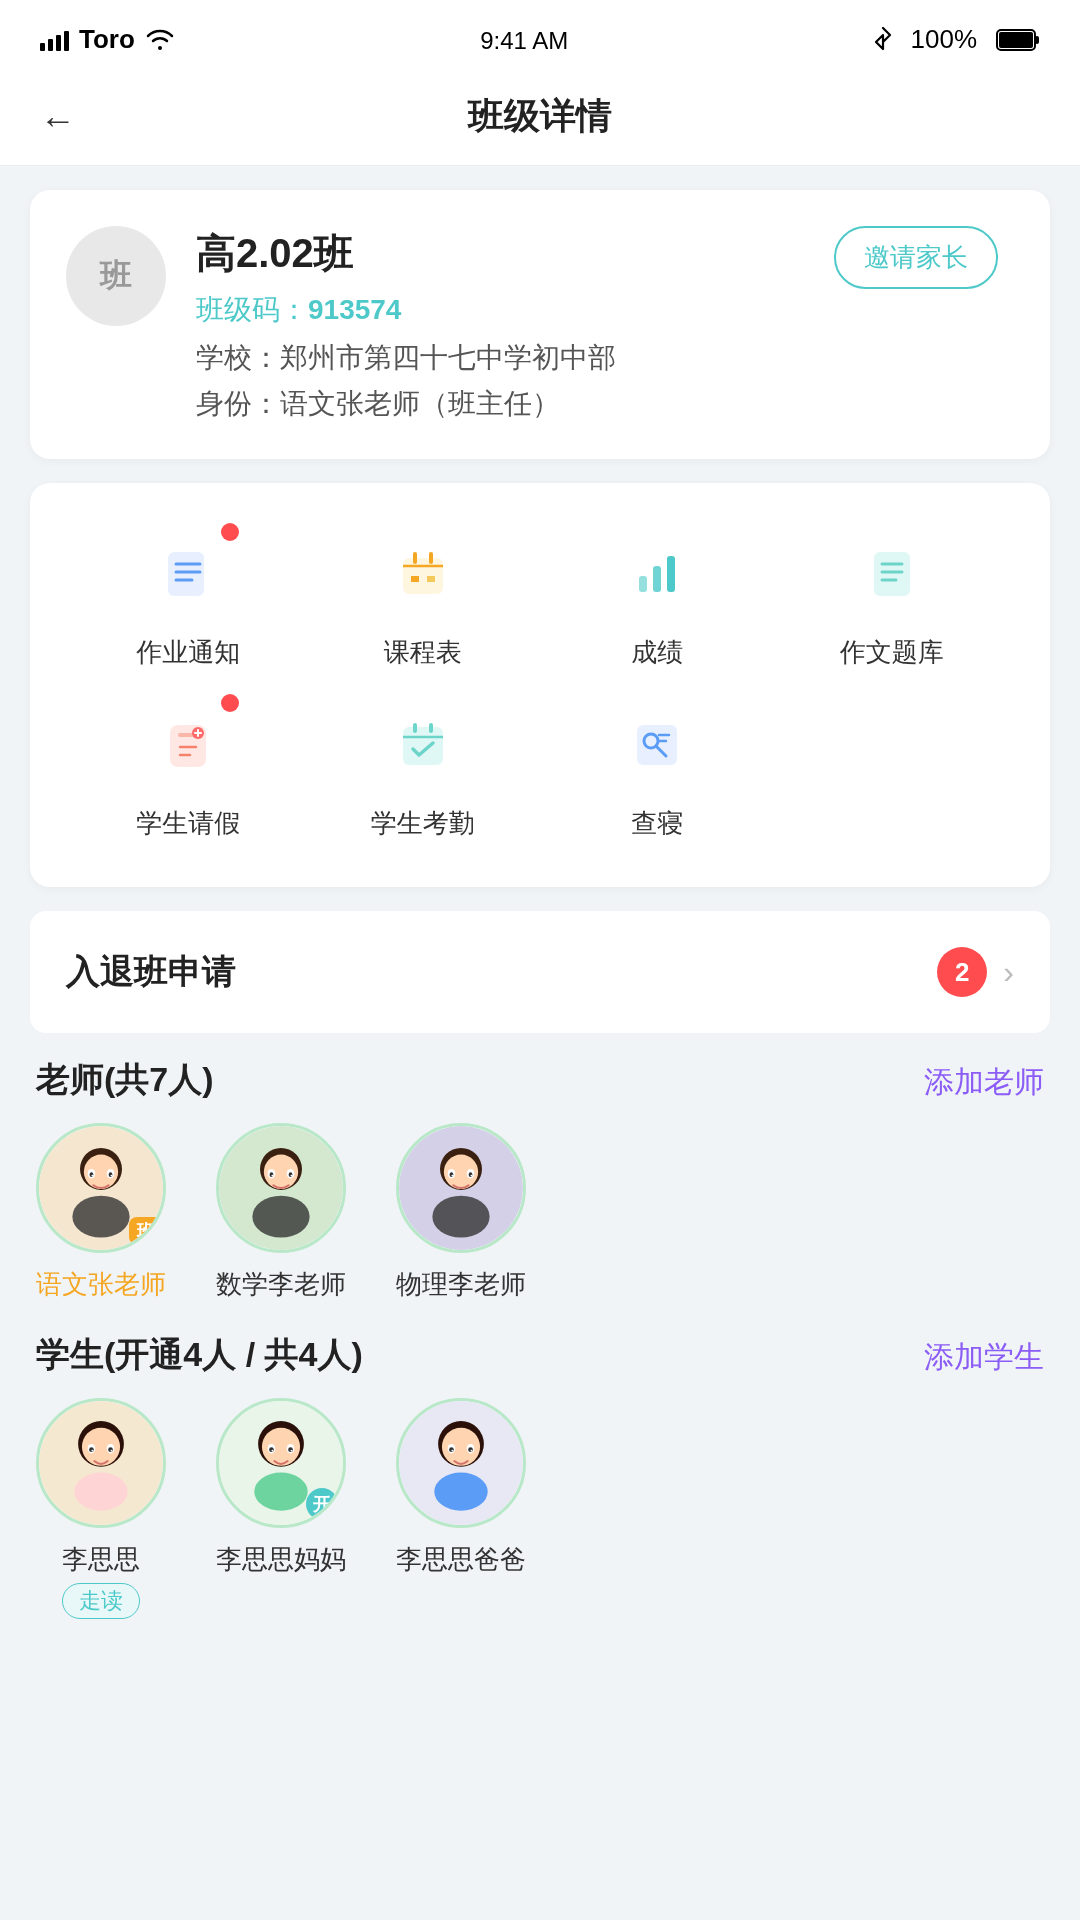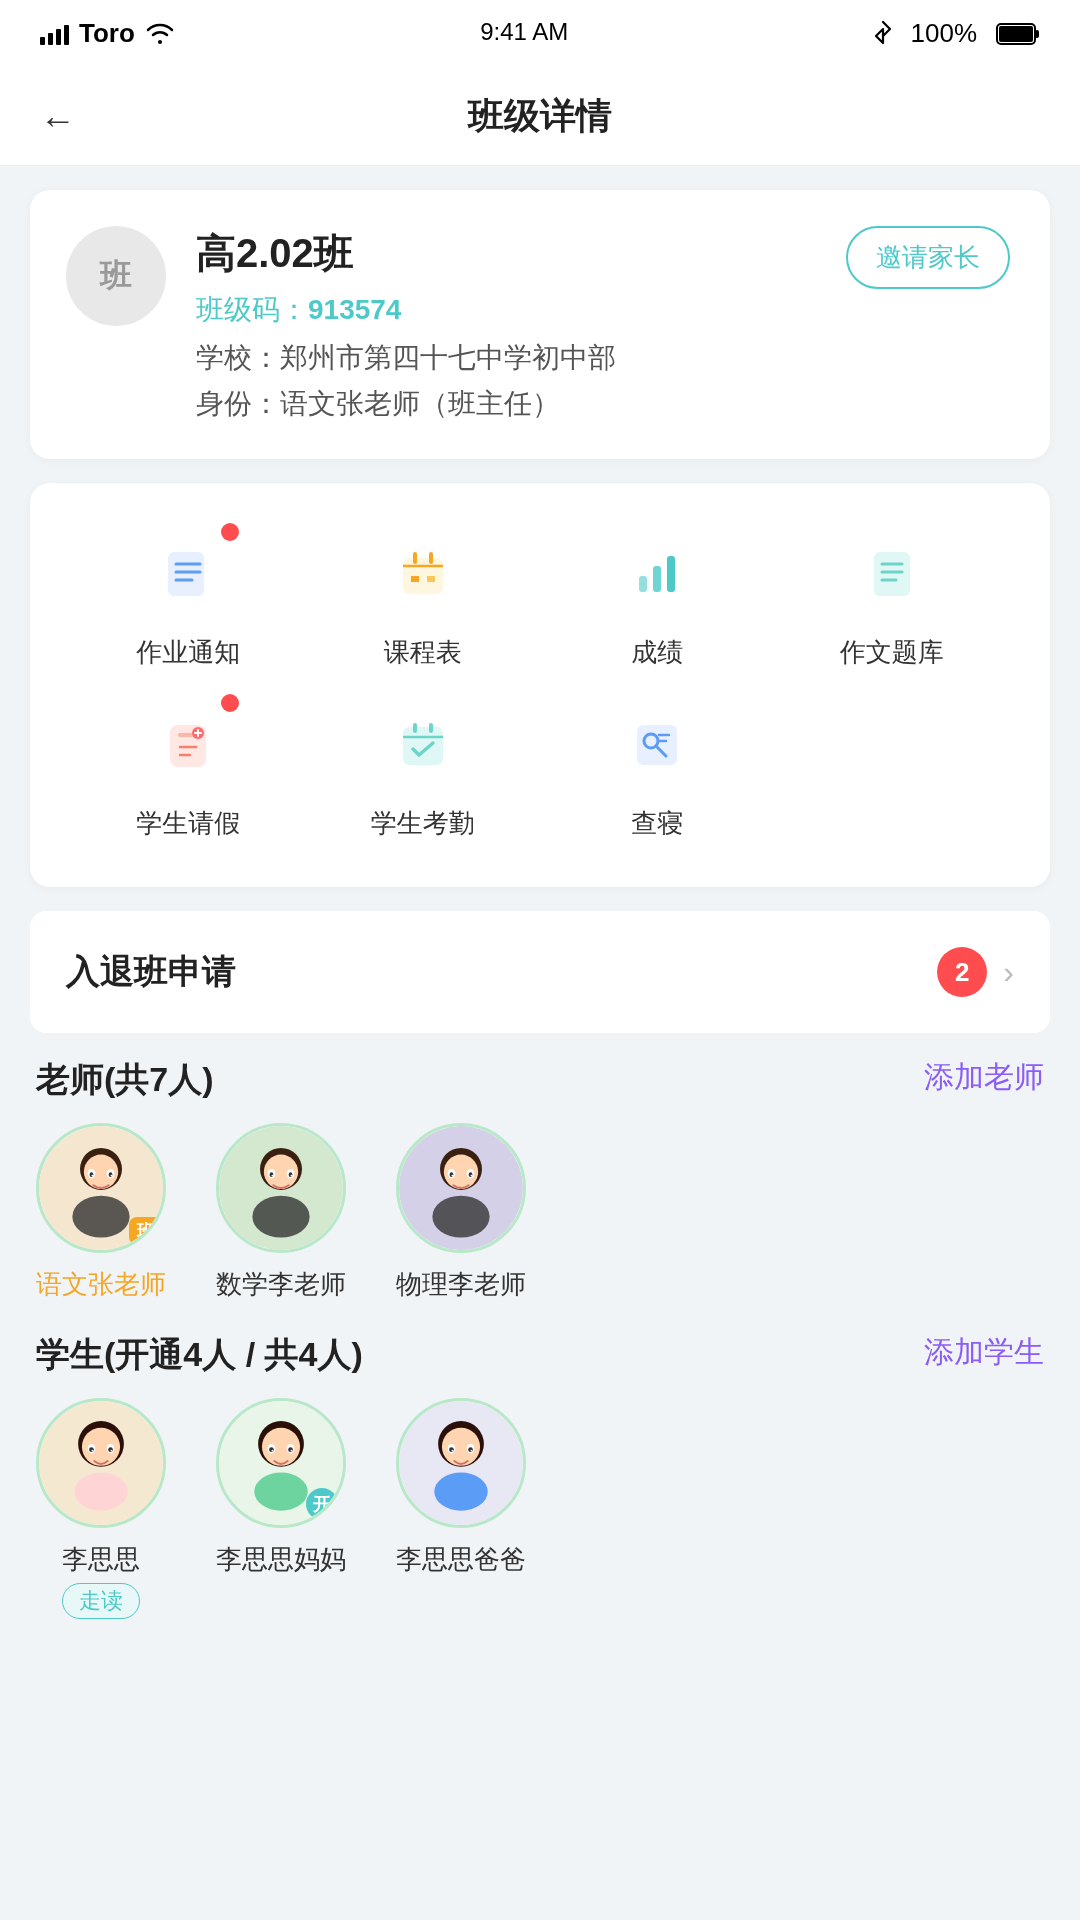--- a/index.html
+++ b/index.html
@@ -11,21 +11,21 @@
       min-height: 1920px;
       overflow-x: hidden;
       font-size: 28px;
     }
 
     
     .status-bar {
       background: #fff;
       display: flex;
       justify-content: space-between;
-      align-items: flex-start;
+      align-items: flex-end;
       padding: 18px 40px 12px;
       height: 67px;
     }
     .status-left {
       display: flex;
       align-items: center;
       gap: 10px;
       font-size: 26px;
       font-weight: 600;
     }
@@ -128,21 +128,21 @@
       font-size: 28px;
       color: #555;
       margin-bottom: 8px;
     }
     .class-role {
       font-size: 28px;
       color: #555;
     }
     .invite-btn {
       position: absolute;
-      right: 4px;
+      right: 16px;
       top: 0;
       border: 2px solid #4ec9c9;
       color: #4ec9c9;
       border-radius: 40px;
       padding: 12px 28px;
       font-size: 26px;
       background: #fff;
       cursor: pointer;
       white-space: nowrap;
     }
@@ -223,21 +223,21 @@
     }
     .chevron {
       font-size: 32px;
       color: #bbb;
     }
 
     
     .section-header-row {
       display: flex;
       justify-content: space-between;
-      align-items: flex-start;
+      align-items: flex-end;
       margin: 0 30px 20px;
       padding: 0 6px;
     }
     .section-header-title {
       font-size: 34px;
       font-weight: 700;
       color: #222;
     }
     .section-header-action {
       font-size: 30px;

